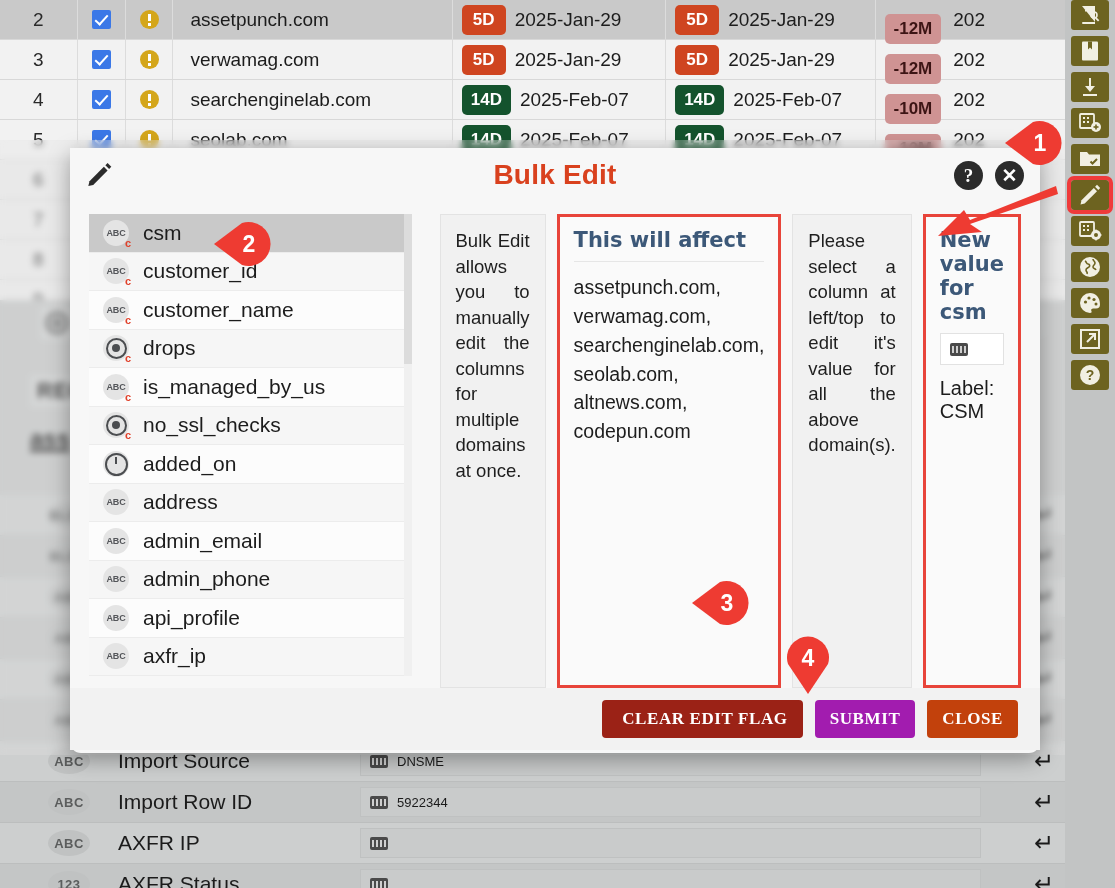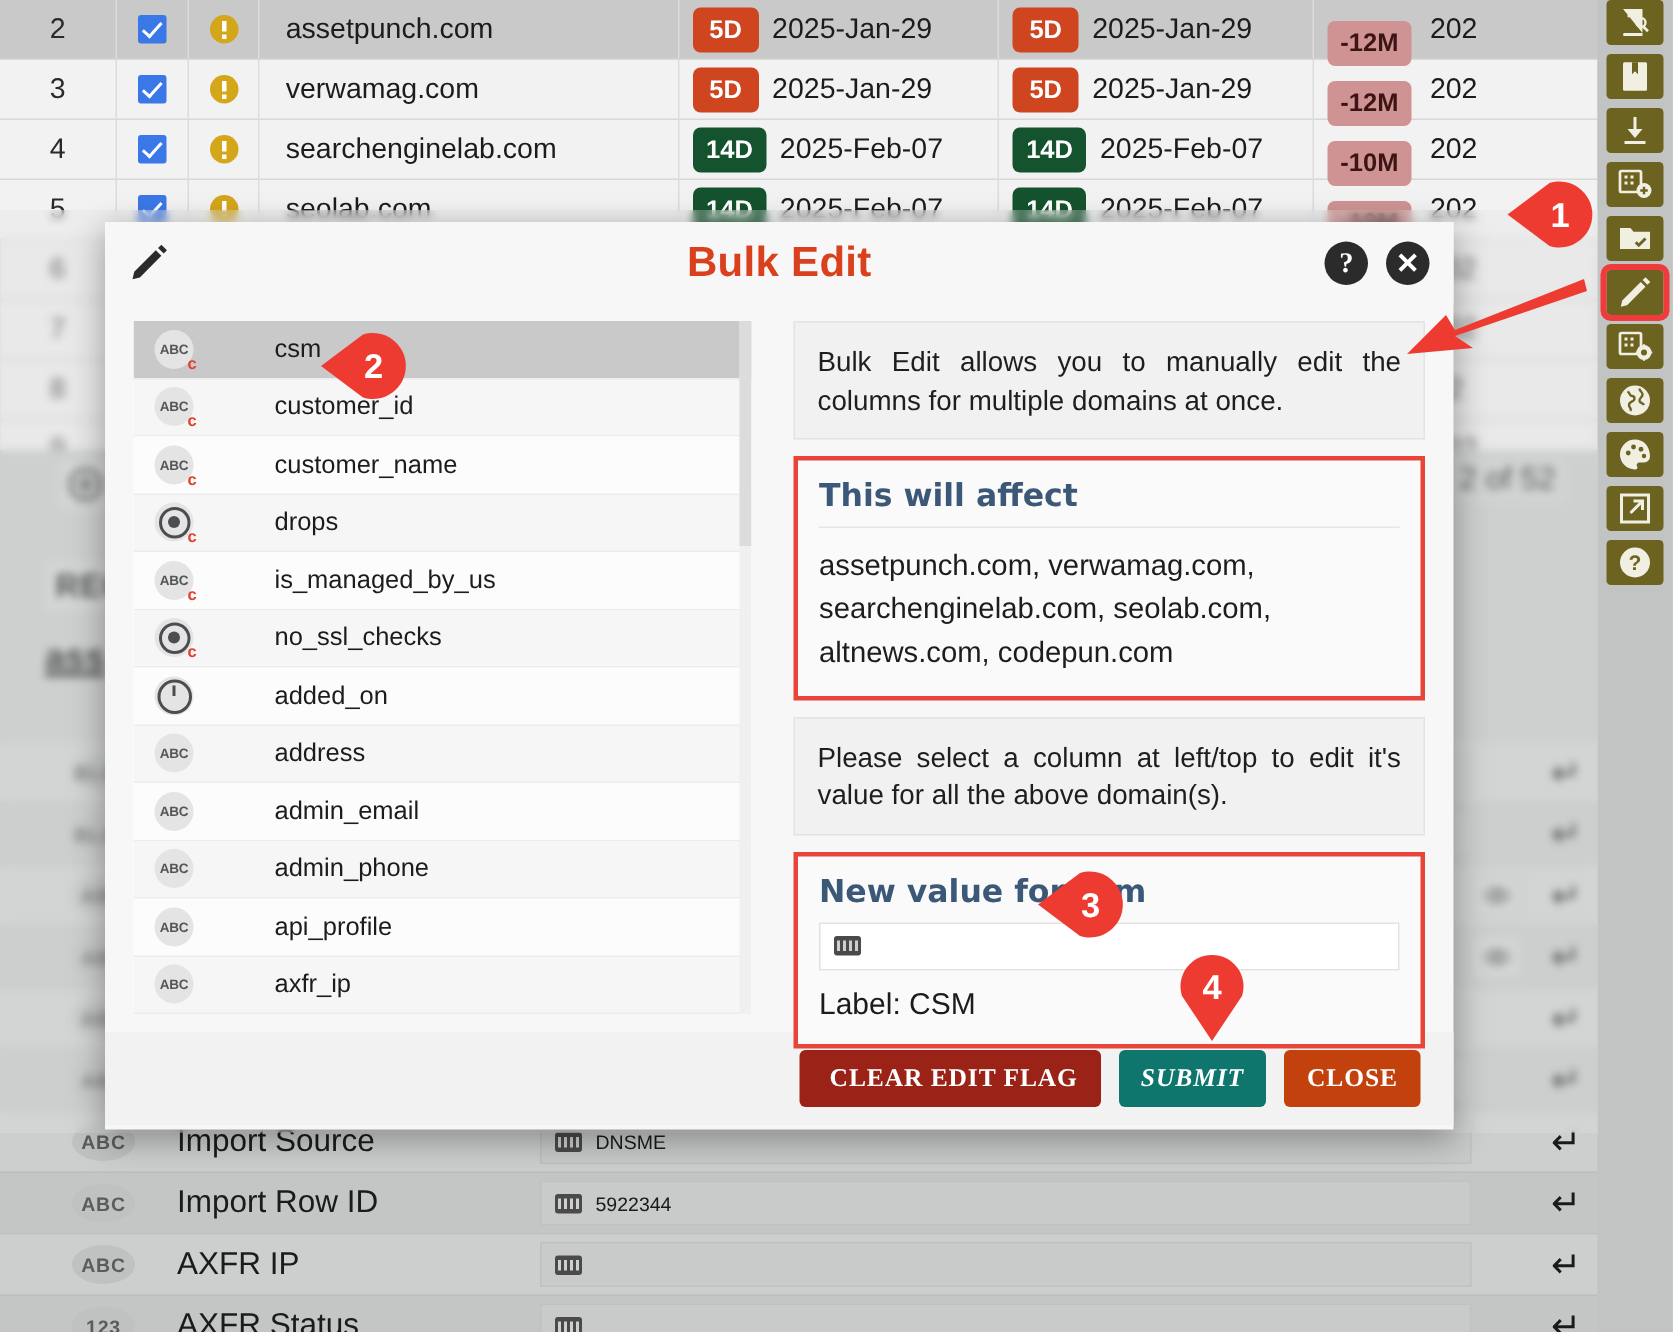--- a/index.html
+++ b/index.html
@@ -106,81 +106,81 @@
   .rail-btn { width: 38px; height: 30px; background: #6d6320; border-radius: 3px;
               display:flex; align-items:center; justify-content:center; position: relative; flex:none;}
   .rail-btn.hl { outline: 4px solid #ef3b3b; z-index: 5; }
   .rail-btn svg { width: 24px; height: 24px; fill:#f1efe2; }
 
   
   .dim { position: absolute; left: 0; top: 140px; width: 1065px; height: 615px;
          background: rgba(225,225,225,.30); backdrop-filter: blur(3px); pointer-events:none; }
 
   
-  .modal { position: absolute; left: 70px; top: 148px; width: 899px; height: 605px;
-           background: #f7f7f7; box-shadow: 0 6px 22px rgba(0,0,0,.35); }
+  .modal { position: absolute; left: 70px; top: 148px; width: 970px; height: 605px;
+           background: #f7f7f7; box-shadow: 0 6px 22px rgba(0,0,0,.35); border-radius: 11px; }
   .modal-head { height: 54px; position: relative; display:flex; align-items:center;
                 background:#f7f7f7; }
   .pencil-ico { position:absolute; left: 16px; top: 13px; width: 28px; height: 28px; }
   .modal-title { width: 100%; text-align: center; font-size: 28px; font-weight: bold;
                  color: #d9411e; letter-spacing: .2px; }
   .head-btns { position: absolute; right: 16px; top: 13px; display:flex; gap: 12px; }
   .circ-btn { width: 29px; height: 29px; border-radius: 50%; background: #2b2b2b;
               color:#fff; display:flex; align-items:center; justify-content:center;
               font-size: 19px; font-weight: bold; font-family:"Liberation Serif", serif;}
 
   .modal-body { display: flex; padding: 12px 19px 0 19px; gap: 28px; height: 486px; }
 
   
   .col-list { width: 412px; height: 462px; overflow: hidden; position: relative;
               background: #fff; }
   .col-item { display: flex; align-items: center; height: 38.5px; gap: 14px;
               padding-left: 14px; border-bottom: 1px solid #ececec; background:#fcfcfc; }
   .col-item.zebra { background: #f6f6f6; }
   .col-item.active { background: #c9c9c9; }
-  .col-name { font-size: 17px; color: #1c1c1c; margin-left: 40px; }
+  .col-name { font-size: 21px; color: #1c1c1c; }
   .type-ico { width: 26px; height: 26px; border-radius: 50%; background: #e4e4e4;
               position: relative; flex:none; display:flex; align-items:center;
               justify-content:center; font-size: 9px; font-weight: bold; color:#54565a;
               letter-spacing:-.2px;}
   .type-ico .sub { position:absolute; right: -2px; bottom: -3px; color:#e0422c;
               font-size: 11px; font-weight: bold; line-height:1;}
   .type-ico.radio::before { content:""; width:17px; height:17px; border:2.5px solid #4b4d50;
               border-radius:50%; position:absolute; left:3px; top:3px;}
   .type-ico.radio::after { content:""; width:8px; height:8px; background:#4b4d50;
               border-radius:50%; position:absolute; left:9px; top:9px;}
   .type-ico.clock::before { content:""; width:19px; height:19px; border:2px solid #4b4d50;
               border-radius:50%; position:absolute; left:2px; top:2px;}
   .type-ico.clock::after { content:""; position:absolute; left:12px; top:6px; width:2px;
               height:7px; background:#4b4d50; box-shadow: 2px 6px 0 -1px #4b4d50; }
   .list-scroll { position: absolute; right: 0; top: 0; width: 8px; height: 462px;
               background: #f0f0f0; }
   .list-thumb { position: absolute; right: 0; top: 0; width: 8px; height: 150px;
               background: #dcdcdc; }
 
   
-  .col-right { flex: 1; display: flex; flex-direction: column; gap: 11px; justify-content: space-between; }
+  .col-right { flex: 1; display: flex; flex-direction: row; gap: 11px; justify-content: space-between; }
   .info-box { background: #f1f1f1; border: 1px solid #e3e3e3; padding: 13px 15px;
               font-size: 18.5px; line-height: 1.38; color: #1e1e1e; text-align: justify; }
   .panel { border: 3px solid #e8443a; background: #fafafa; padding: 11px 14px 14px 14px; }
   .panel h3 { font-size: 21px; color: #3c5878; font-weight: bold; margin-bottom: 9px;
               font-family: "DejaVu Sans", sans-serif; }
   .panel .divider { height:1px; background:#e6e6e6; margin: 0 0 11px 0; }
   .affect-list { font-size: 19.5px; line-height: 1.48; color: #1d1d1d; }
   .value-input { height: 32px; background: #fff; border: 1px solid #e2e2e2;
               display:flex; align-items:center; padding-left: 9px; }
   .label-line { font-size: 20px; color:#1c1c1c; margin-top: 12px; }
 
   
   .modal-foot { height: 62px; display:flex; align-items:center; justify-content:flex-end;
                 gap: 12px; padding-right: 22px; background:#f2f2f2; }
   .btn { font-family: "Liberation Serif", serif; font-weight: bold; font-size: 17px;
          color:#fff; padding: 9px 15px; border-radius: 4px; letter-spacing: .6px; border:none;}
   .btn.clear { background: #9b2216; padding-left: 20px; }
-  .btn.submit { background: #0f766e; font-style: italic; }
+  .btn.submit { background: #a21caf; }
   .btn.close { background: #c2410c; }
 
   
   .teardrop { position: absolute; width: 62px; height: 48px; z-index: 40; }
   .teardrop .num { position: absolute; inset: 0; display:flex; align-items:center;
         justify-content:center; color:#fff; font-size: 23px; font-weight: bold;
         padding-left: 12px; }
   .arrow-svg { position: absolute; z-index: 39; }
 </style>
 </head>

